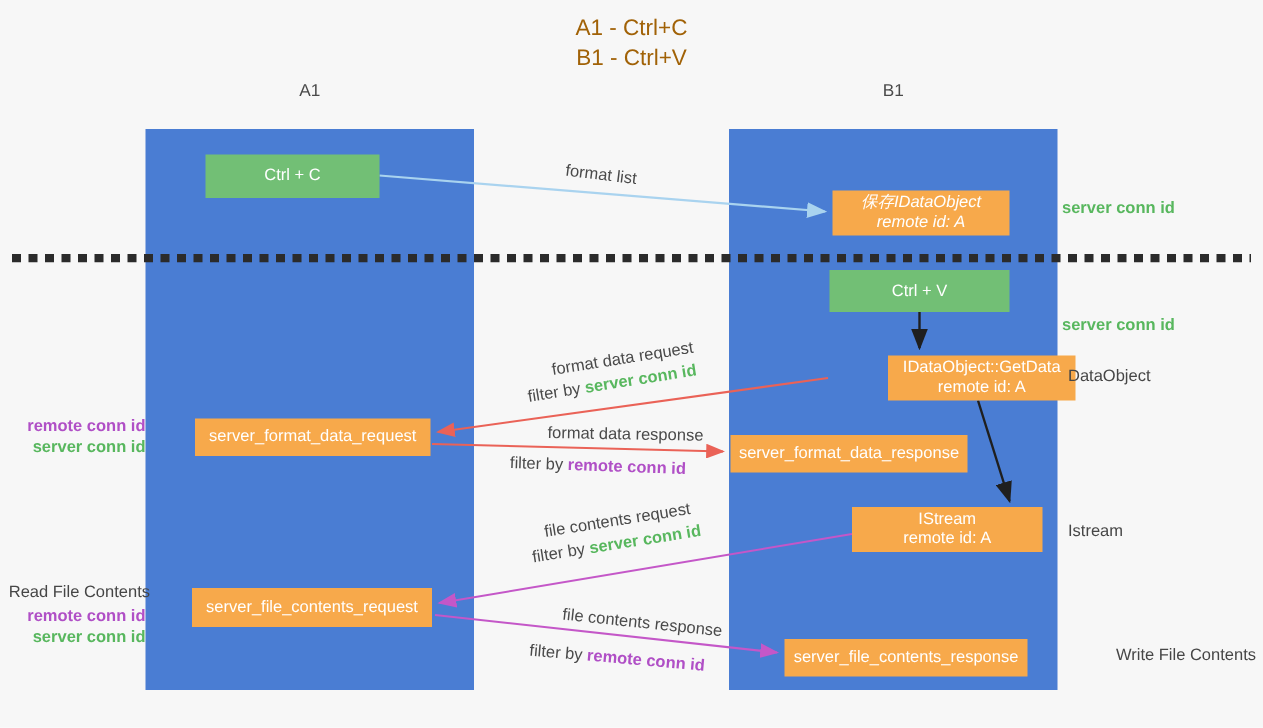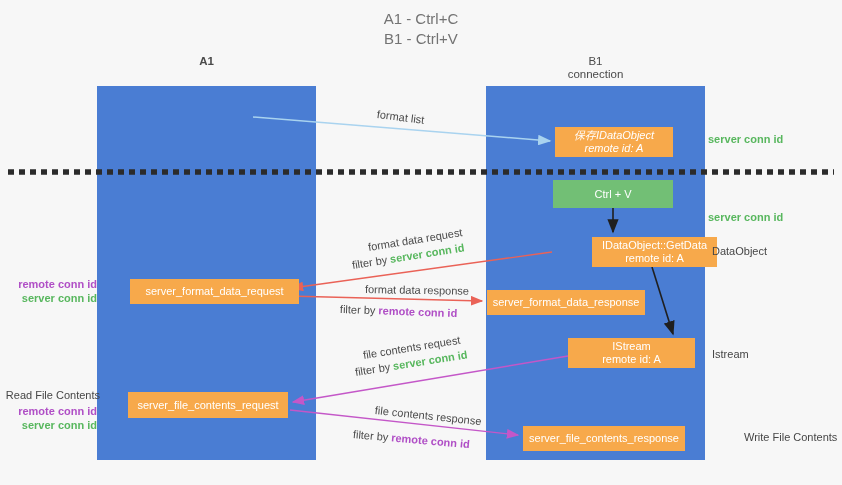--- a/index.html
+++ b/index.html
@@ -3,27 +3,27 @@
 <meta charset="utf-8">
 <style>
   html,body { margin:0; padding:0; }
   .canvas {
     position:relative; width:842px; height:485px;
     background:#f7f7f7; overflow:hidden;
     font-family:"Liberation Sans", sans-serif;
   }
   .title {
     position:absolute; top:9px; left:0; width:842px;
-    text-align:center; font-size:15px; line-height:20px; color:#737373;
+    text-align:center; font-size:15px; line-height:20px; color:#a16207;
   }
   .col-header {
     position:absolute; top:55px; width:219px; text-align:center;
     font-size:11.5px; line-height:13px; color:#4a4a4a;
   }
-  .col-header.left { left:97px;font-weight:bold; }
+  .col-header.left { left:97px; }
   .col-header.right { left:486px; }
   .lifeline {
     position:absolute; top:86px; width:219px; height:374px;
     background:#4a7dd3; z-index:1;
   }
   .lifeline.left { left:97px; }
   .lifeline.right { left:486px; }
   svg.overlay { position:absolute; left:0; top:0; z-index:2; pointer-events:none; }
   .node {
     position:absolute; z-index:3; color:#fff; font-size:11px; line-height:13px;
@@ -52,21 +52,20 @@
   <div class="title">
     <div>A1 - Ctrl+C</div>
     <div>B1 - Ctrl+V</div>
   </div>
 
   <div class="col-header left">
     <div>A1</div>
   </div>
   <div class="col-header right">
     <div>B1</div>
-    <div>connection</div>
   </div>
 
   <div class="lifeline left"></div>
   <div class="lifeline right"></div>
 
   <svg class="overlay" width="842" height="485">
     <defs>
       <marker id="mBlue" markerWidth="9" markerHeight="7" refX="8" refY="3.5" orient="auto">
         <path d="M0,0 L9,3.5 L0,7 z" fill="#a9d3ef"></path>
       </marker>
@@ -83,36 +82,39 @@
     <line x1="8" y1="172" x2="834" y2="172" stroke="#2b2b2b" stroke-width="5.5" stroke-dasharray="6 5"></line>
     <line x1="253" y1="117" x2="550" y2="141" stroke="#a9d3ef" stroke-width="1.5" marker-end="url(#mBlue)"></line>
     <line x1="613" y1="208" x2="613" y2="232" stroke="#1f1f1f" stroke-width="1.6" marker-end="url(#mBlack)"></line>
     <line x1="552" y1="252" x2="292" y2="288" stroke="#ea6257" stroke-width="1.4" marker-end="url(#mRed)"></line>
     <line x1="288" y1="296" x2="482" y2="301" stroke="#ea6257" stroke-width="1.4" marker-end="url(#mRed)"></line>
     <line x1="652" y1="267" x2="673" y2="334" stroke="#1f1f1f" stroke-width="1.6" marker-end="url(#mBlack)"></line>
     <line x1="568" y1="356" x2="293" y2="402" stroke="#c457c8" stroke-width="1.4" marker-end="url(#mMagenta)"></line>
     <line x1="290" y1="410" x2="518" y2="435" stroke="#c457c8" stroke-width="1.4" marker-end="url(#mMagenta)"></line>
   </svg>
 
+  <div class="node green" style="left:137px; top:103px; width:116px; height:29px;">
+    <div>Ctrl + C</div>
+  </div>
 
   <div class="node orange" style="left:555px; top:127px; width:118px; height:30px;font-style:italic;">
     <div>保存IDataObject</div>
     <div>remote id: A</div>
   </div>
 
   <div class="node green" style="left:553px; top:180px; width:120px; height:28px;">
     <div>Ctrl + V</div>
   </div>
 
   <div class="node orange" style="left:552px; top:237px; width:125px; height:30px;margin-left:40px;">
     <div>IDataObject::GetData</div>
     <div>remote id: A</div>
   </div>
 
-  <div class="node orange" style="left:130px; top:279px; width:169px; height:25px;">
+  <div class="node orange" style="left:130px; top:279px; width:157px; height:25px;">
     <div>server_format_data_request</div>
   </div>
 
   <div class="node orange" style="left:487px; top:290px; width:158px; height:25px;">
     <div>server_format_data_response</div>
   </div>
 
   <div class="node orange" style="left:568px; top:338px; width:127px; height:30px;">
     <div>IStream</div>
     <div>remote id: A</div>

